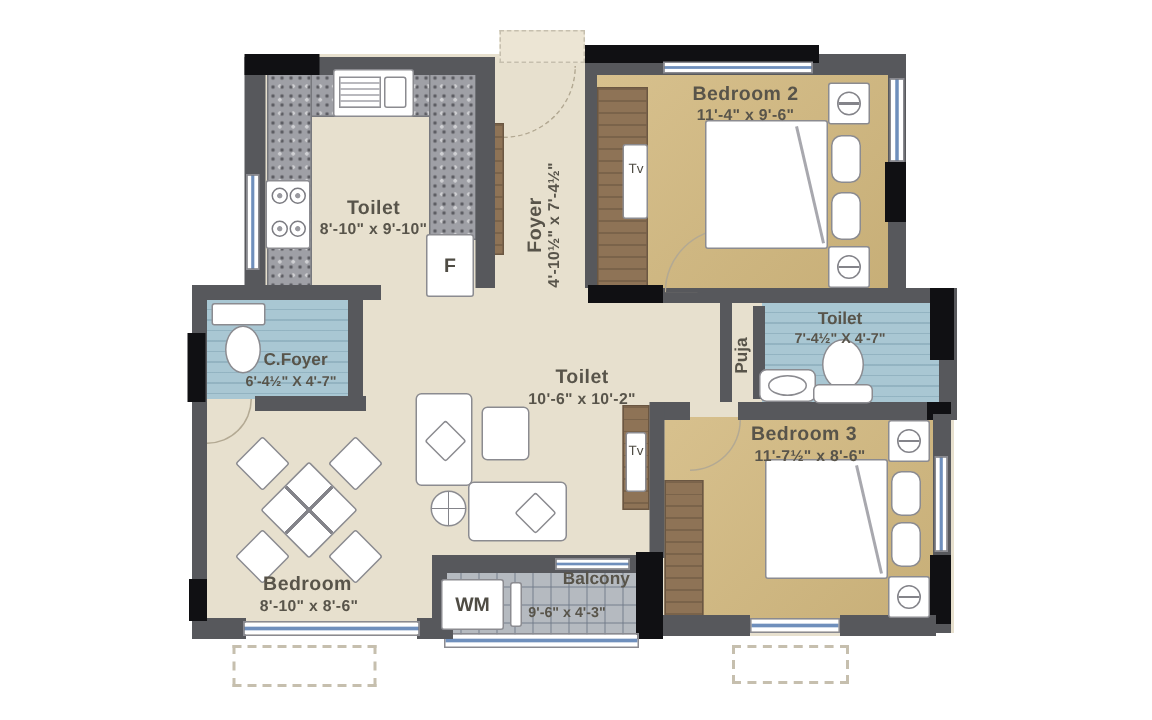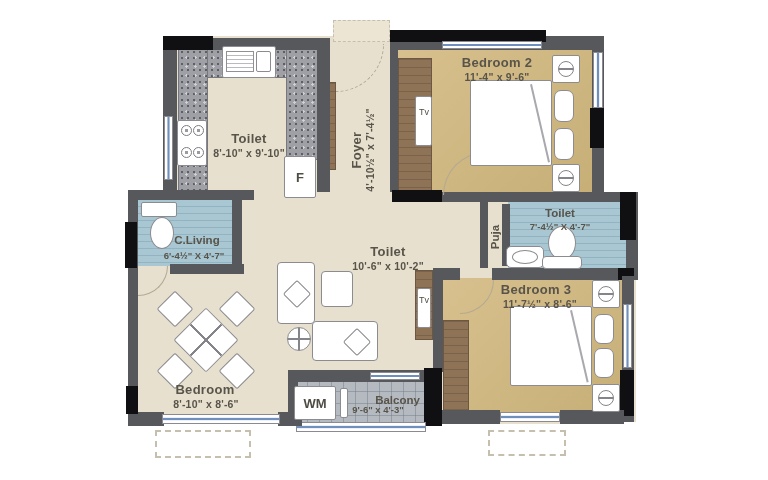--- a/index.html
+++ b/index.html
@@ -202,27 +202,27 @@
   <div class="lbl dims" style="left:497px;top:77px;">11'-4" x 9'-6"</div>
 
   <div class="lbl name-sm" style="left:560px;top:213px;">Toilet</div>
   <div class="lbl dims-sm" style="left:560px;top:226px;">7'-4½" X 4'-7"</div>
 
   <div class="lbl vert name-sm" style="left:495px;top:237px;">Puja</div>
 
   <div class="lbl name" style="left:388px;top:251px;">Toilet</div>
   <div class="lbl dims" style="left:388px;top:266px;">10'-6" x 10'-2"</div>
 
-  <div class="lbl name-sm" style="left:197px;top:240px;">C.Living</div>
+  <div class="lbl name-sm" style="left:197px;top:240px;">C.Foyer</div>
   <div class="lbl dims-sm" style="left:194px;top:255px;">6'-4½" X 4'-7"</div>
 
   <div class="lbl name" style="left:205px;top:389px;">Bedroom</div>
   <div class="lbl dims" style="left:206px;top:404px;">8'-10" x 8'-6"</div>
 
-  <div class="lbl name-sm" style="left:379px;top:400px;padding-left:37px;">Balcony</div>
+  <div class="lbl name-sm" style="left:379px;top:386px;padding-left:37px;">Balcony</div>
   <div class="lbl dims-sm" style="left:378px;top:409px;">9'-6" x 4'-3"</div>
 
   <div class="lbl name" style="left:536px;top:289px;">Bedroom 3</div>
   <div class="lbl dims" style="left:540px;top:304px;">11'-7½" x 8'-6"</div>
 
   <div class="lbl tag" style="left:300px;top:177px;">F</div>
   <div class="lbl tag" style="left:315px;top:403px;text-align:right;">WM</div>
   <div class="lbl tiny" style="left:424px;top:112px;">Tv</div>
   <div class="lbl tiny" style="left:424px;top:300px;">Tv</div>
 

